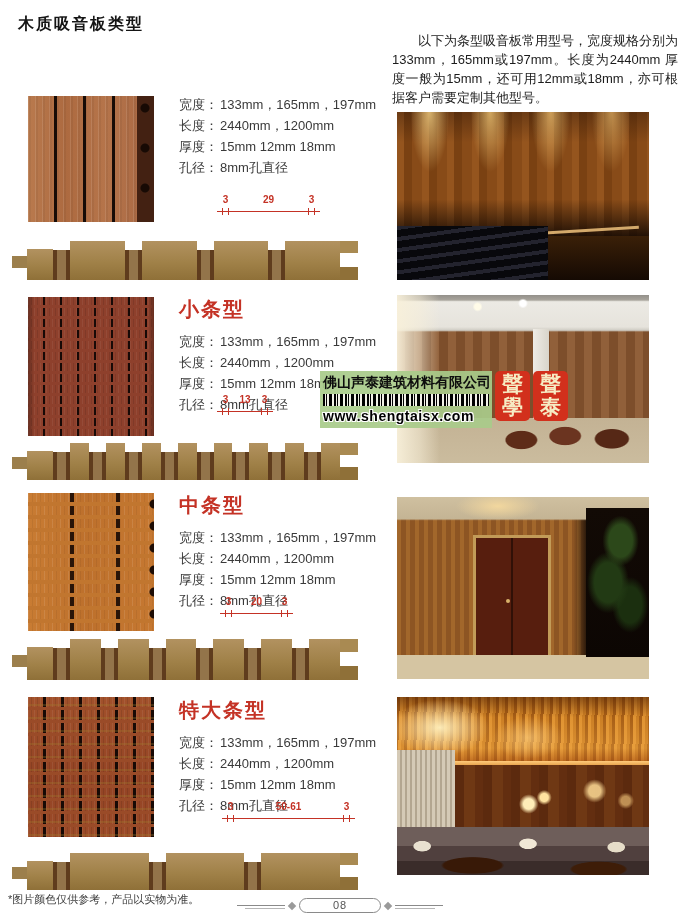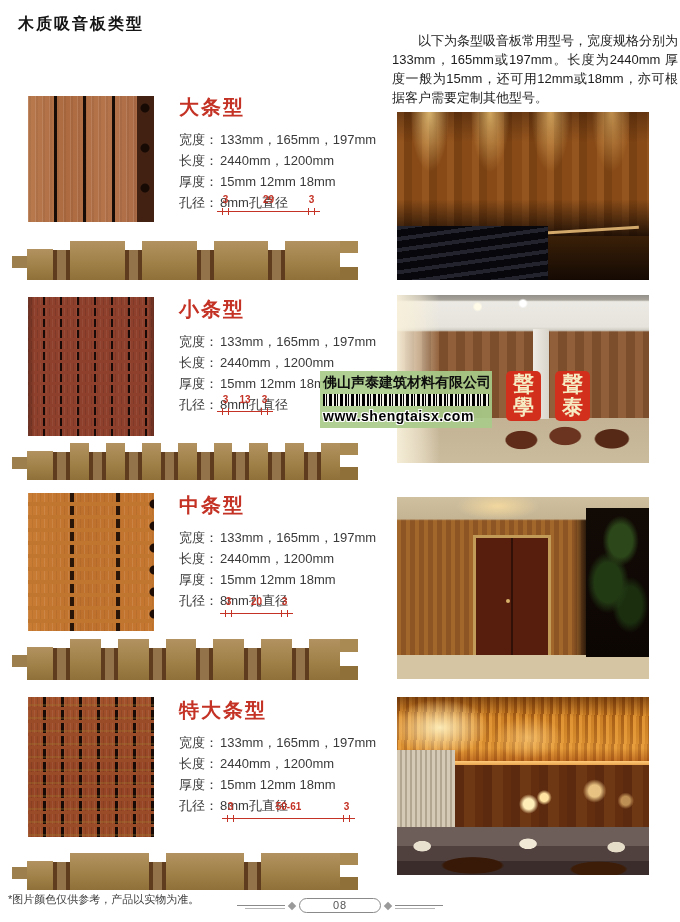--- a/index.html
+++ b/index.html
@@ -134,21 +134,21 @@
   #pr1{top:234px;height:48px}#pr2{top:436px;height:46px}#pr3{top:632px;height:50px}#pr4{top:846px;height:46px}
   .tongue{position:absolute;left:0;top:45%;width:16px;height:12px;background:#9c7f4c}
   .pbar{position:absolute;left:15px;right:0;top:7px;bottom:2px;display:flex;align-items:stretch}
   .plank{flex:1;background:linear-gradient(180deg,#b29260 0,#a08148 55%,#8f7038 100%)}
   .plank.stub{flex:0 0 26px;align-self:flex-end;height:calc(100% - 8px)}
   .groove{flex:0 0 17px;position:relative;background:linear-gradient(90deg,#5f3c1d 0 4px,#93744a 4px 13px,#5f3c1d 13px)}
   .groove::before{content:'';position:absolute;top:0;left:0;right:0;height:9px;background:#fff}
   .endnotch{flex:0 0 18px;background:linear-gradient(180deg,#a98a52 0 32%,#ffffff 32% 66%,#8f7038 66%)}
 
   
-  .wm{position:absolute;left:320px;top:371px;display:flex;align-items:flex-start;gap:14px;z-index:6}
+  .wm{position:absolute;left:320px;top:371px;display:flex;align-items:flex-start;gap:3px;z-index:6}
   .wm-green{width:172px;background:rgba(168,203,138,0.92);padding:3px 3px 4px}
   .wm-company{font-size:14px;font-weight:bold;color:#0d0d0d;white-space:nowrap}
   .wm-barcode{height:12px;margin:2px 0;background:repeating-linear-gradient(90deg,#000 0 2px,#f2f2e8 2px 3px,#000 3px 4px,#f2f2e8 4px 6px,#000 6px 9px,#f2f2e8 9px 11px)}
   .wm-url{font-size:14px;font-weight:bold;color:#000;letter-spacing:0.5px;white-space:nowrap;
     text-shadow:1px 1px 0 #fff,-1px -1px 0 #fff,1px -1px 0 #fff,-1px 1px 0 #fff}
   .seal{width:35px;height:50px;background:#d2301c;border-radius:5px;color:#f6ecc4;display:flex;flex-direction:column;
     align-items:center;justify-content:center;font-weight:bold;font-size:21px;line-height:23px;
     font-family:"Liberation Serif","DejaVu Serif",serif}
 
   
@@ -166,21 +166,20 @@
 </head>
 <body>
 
 <div class="page">
 
   <div class="page-title">木质吸音板类型</div>
   <div class="intro">以下为条型吸音板常用型号，宽度规格分别为133mm，165mm或197mm。长度为2440mm 厚度一般为15mm，还可用12mm或18mm，亦可根据客户需要定制其他型号。</div>
 
   <div class="swatch" id="sw1"></div>
   <div class="spec" id="spec1">
-    <div class="spec-title">大条型</div>
     <div class="spec-row"><span class="spec-label">宽度：</span><span>133mm，165mm，197mm</span></div>
     <div class="spec-row"><span class="spec-label">长度：</span><span>2440mm，1200mm</span></div>
     <div class="spec-row"><span class="spec-label">厚度：</span><span>15mm 12mm 18mm</span></div>
     <div class="spec-row"><span class="spec-label">孔径：</span><span>8mm孔直径</span></div>
   </div>
   <div class="dim" id="dim1">
     <span class="dim-nl">3</span>
     <span class="dim-nm">29</span>
     <span class="dim-nr">3</span>
     <div class="dim-line"></div>

